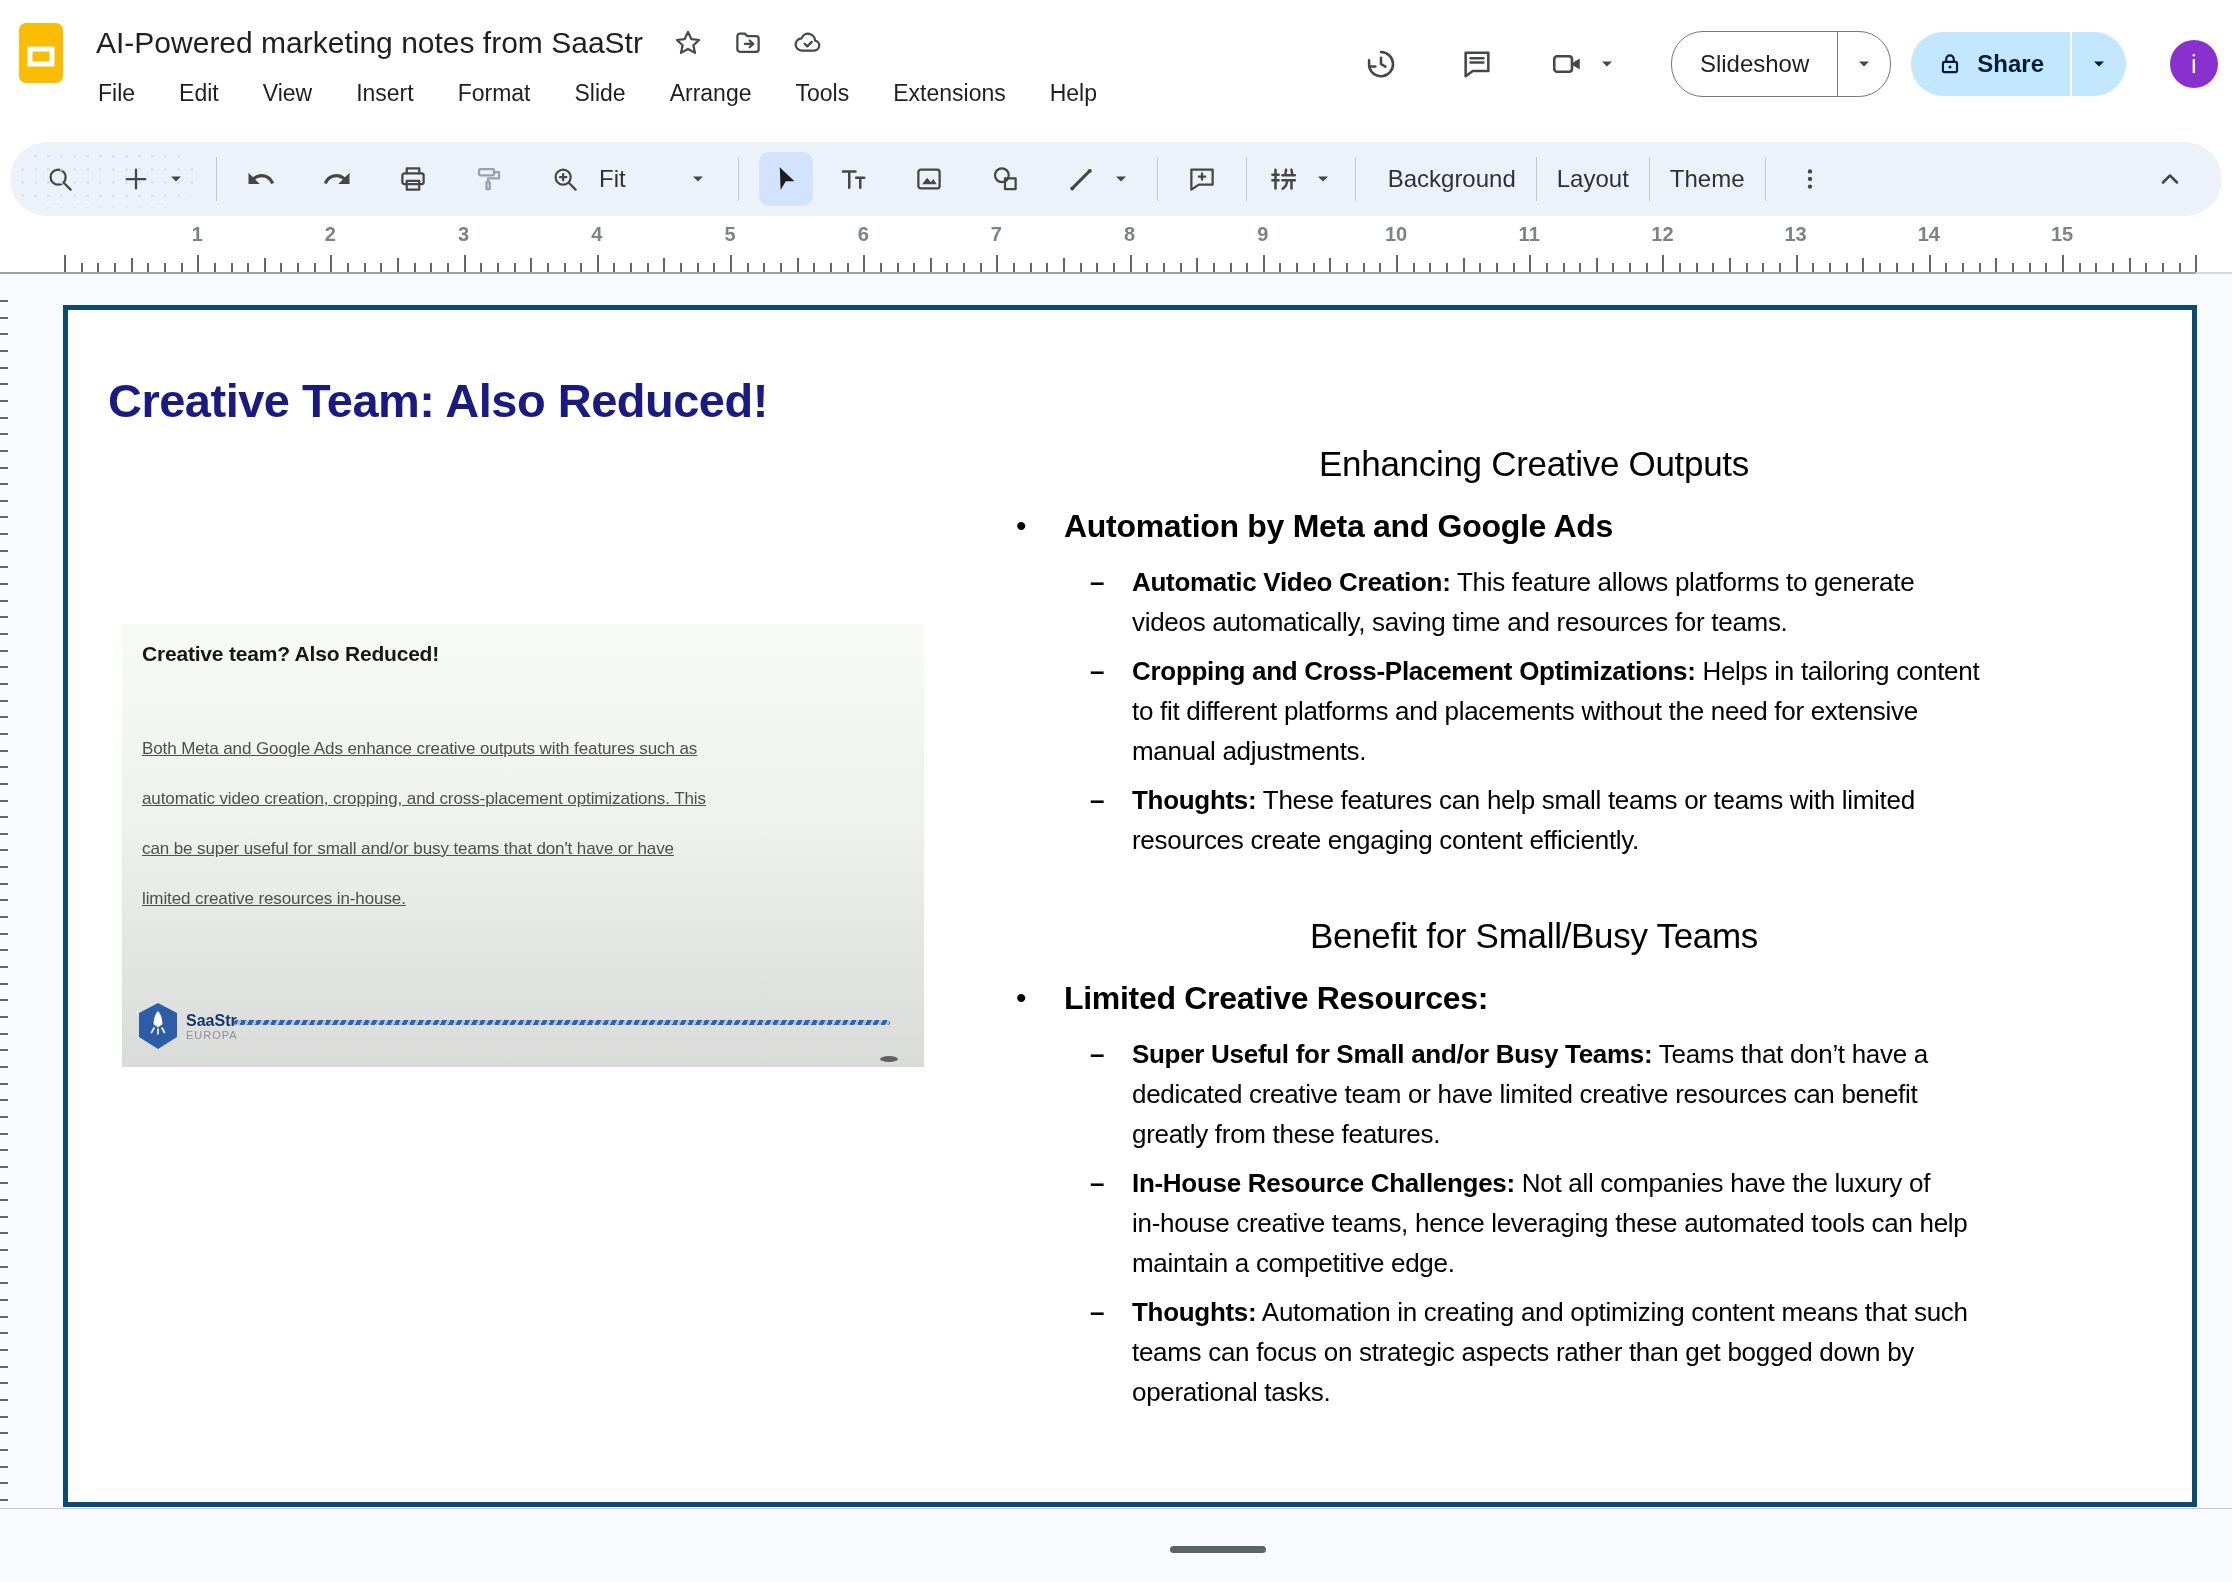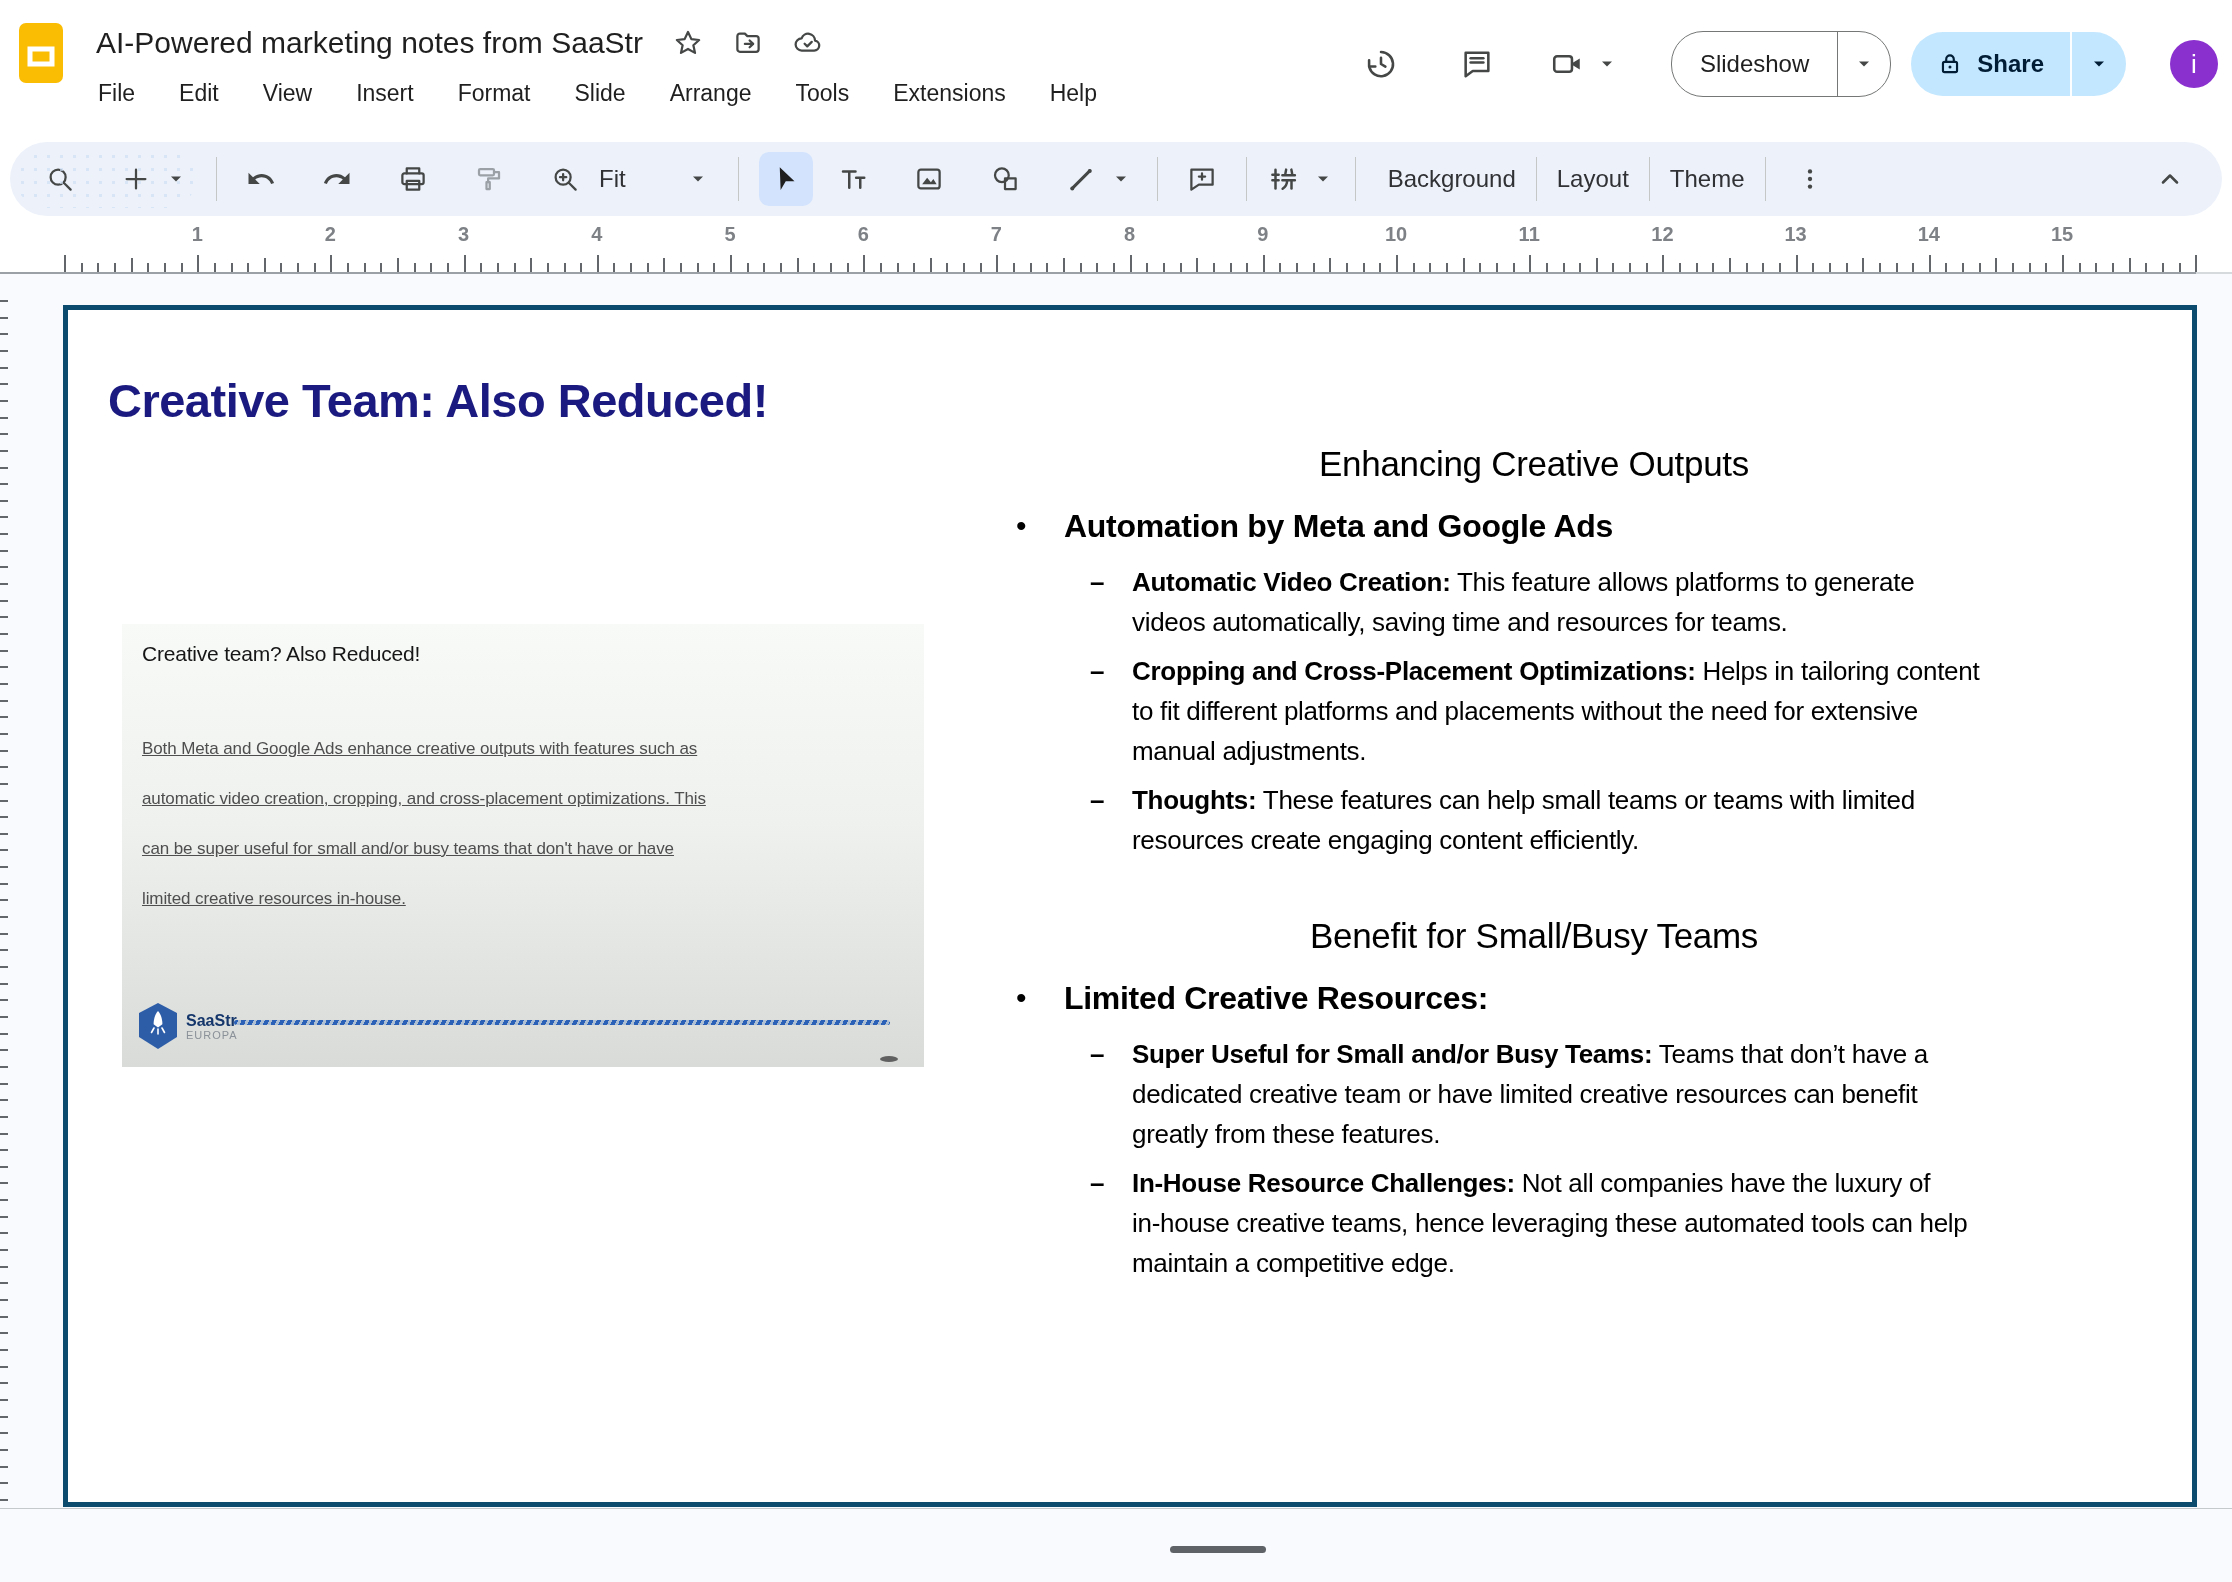--- a/index.html
+++ b/index.html
@@ -58,21 +58,21 @@
   .vruler{position:absolute;left:0;top:0;width:9px;height:100%;}
   .vtick{position:absolute;left:0;width:8px;height:2px;background:#63676b;}
   .slide{position:absolute;left:63px;top:31px;width:2134px;height:1202px;background:#fff;
          border:5px solid #0c4a6e;box-sizing:border-box;}
   .slide-title{position:absolute;left:40px;top:32px;font-size:47px;font-weight:bold;
                letter-spacing:-0.5px;cursor:text;white-space:nowrap;}
 
   
   .embed{position:absolute;left:54px;top:314px;width:802px;height:443px;
          background:linear-gradient(180deg,#f7faf7 0%,#eef1ee 45%,#d8dbd8 100%);cursor:pointer;}
-  .embed-heading{position:absolute;left:20px;top:18px;font-size:21px;font-weight:normal;color:#161616;letter-spacing:-0.2px;}
+  .embed-heading{position:absolute;left:20px;top:18px;font-size:21px;font-weight:bold;color:#161616;letter-spacing:-0.2px;}
   .embed-lines{position:absolute;left:20px;top:100px;width:760px;font-size:17px;color:#4e4e4e;line-height:50px;letter-spacing:-0.1px;text-decoration:underline;}
   .saastr-logo{position:absolute;left:16px;top:378px;display:flex;align-items:center;gap:8px;}
   .saastr-name{font-size:16px;font-weight:bold;color:#15366b;line-height:17px;}
   .saastr-sub{font-size:11px;color:#8b9198;letter-spacing:1px;line-height:12px;}
   .wavy{position:absolute;left:112px;top:396px;width:656px;height:5px;border-radius:3px;
         background:repeating-linear-gradient(115deg,#2b62b8 0 4px,rgba(43,98,184,.25) 4px 7px);}
   .smudge{position:absolute;right:26px;bottom:5px;width:18px;height:6px;border-radius:50%;background:#4a4a4a;opacity:.85;}
 
   
   .right-col{position:absolute;left:926px;top:134px;width:1196px;font-size:26px;line-height:40px;
@@ -604,20 +604,23 @@
 resources create engaging content efficiently.</span></p>
 
         <p class="section-heading second">Benefit for Small/Busy Teams</p>
         <p class="bullet-l1">Limited Creative Resources:</p>
         <p class="bullet-l2"><span class="lead">Super Useful for Small and/or Busy Teams:</span><span class="rest"> Teams that don’t have a
 dedicated creative team or have limited creative resources can benefit
 greatly from these features.</span></p>
         <p class="bullet-l2"><span class="lead">In-House Resource Challenges:</span><span class="rest"> Not all companies have the luxury of
 in-house creative teams, hence leveraging these automated tools can help
 maintain a competitive edge.</span></p>
+        <p class="bullet-l2"><span class="lead">Thoughts:</span><span class="rest"> Automation in creating and optimizing content means that such
+teams can focus on strategic aspects rather than get bogged down by
+operational tasks.</span></p>
       </div>
     </div>
   </div>
 
   <div class="notesbar">
     <div class="drag-handle"></div>
   </div>
 
 </div>
 

